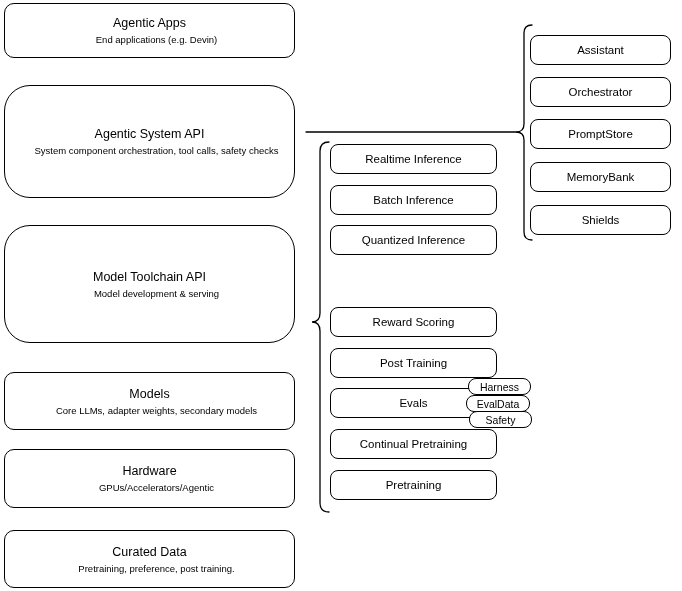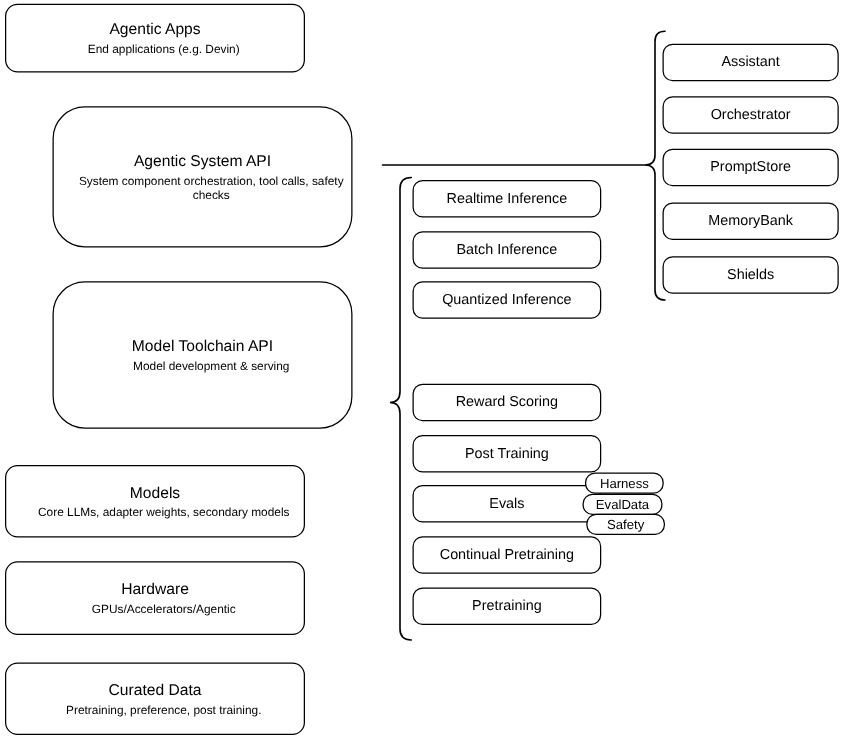--- a/index.html
+++ b/index.html
@@ -15,39 +15,39 @@
   svg.connectors {
     position: absolute;
     left: 0; top: 0;
     width: 682px; height: 591px;
     pointer-events: none;
   }
   
   .layer {
     position: absolute;
     left: 4px;
-    width: 240px;
+    width: 291px;
     border: 1.3px solid #000;
     border-radius: 10px;
     background: #fff;
     display: flex;
     flex-direction: column;
     justify-content: center;
     align-items: center;
     gap: 4px;
     text-align: center;
     z-index: 2;
   }
-  .layer.big-radius { border-radius: 26px; margin-left: 38px; }
+  .layer.big-radius { border-radius: 26px; }
   .layer-title { font-size: 12.5px; line-height: 14px; }
   .layer-subtitle { font-size: 9.5px; line-height: 11px; padding-left: 14px; }
   
   .node {
     position: absolute;
-    width: 151px;
+    width: 167px;
     height: 30px;
     border: 1.3px solid #000;
     border-radius: 8px;
     background: #fff;
     display: flex;
     align-items: center;
     justify-content: center;
     font-size: 11.5px;
     z-index: 2;
     text-align: center;

